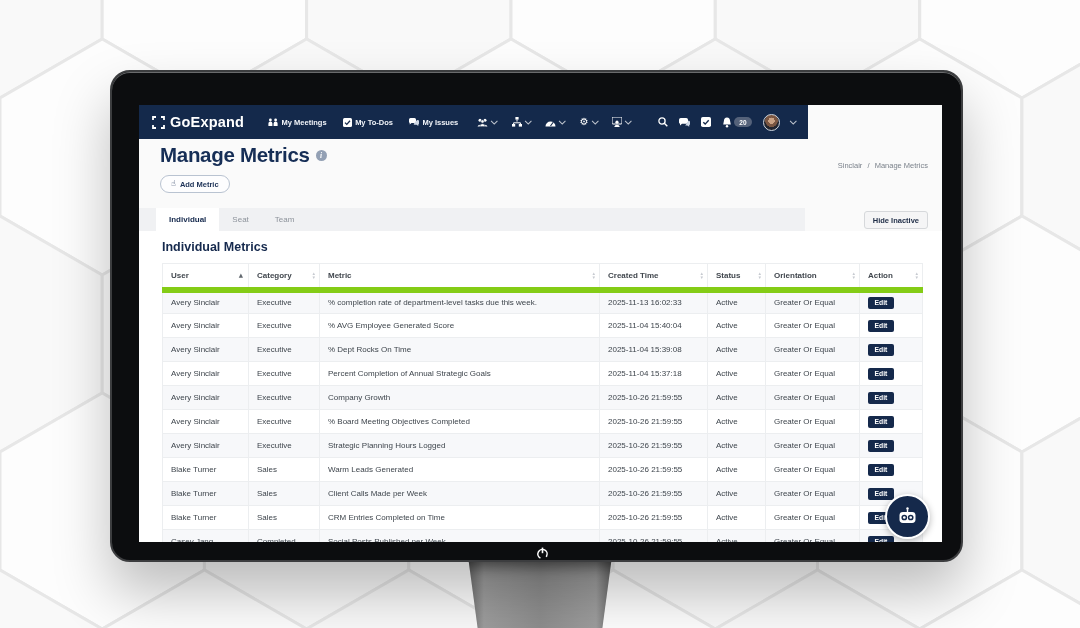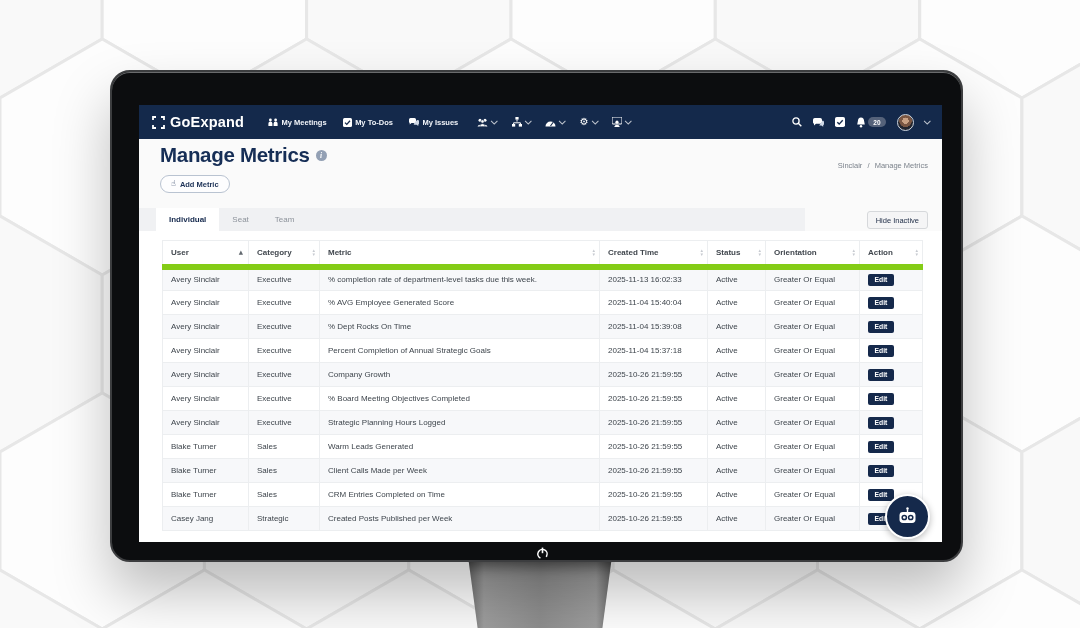--- a/index.html
+++ b/index.html
@@ -13,21 +13,21 @@
     background:linear-gradient(90deg,#595959 0%,#9d9d9d 14%,#8d8d8d 50%,#9d9d9d 86%,#525252 100%);
     box-shadow:inset 0 16px 14px -8px rgba(0,0,0,.5); }
   .monitor { position:absolute; left:110px; top:70px; width:853px; height:492px;
     background:#0c0d0f; border-radius:20px; border:2px solid #3c3d3f;
     box-shadow:inset 0 1px 0 #6a6b6d, 0 30px 55px rgba(0,0,0,.25); }
   .power-btn { position:absolute; left:424px; top:475px; width:13px; height:13px; }
   .screen { position:absolute; left:27px; top:33px; width:803px; height:437px;
     background:#fafafa; overflow:hidden; }
 
   
-  .navbar { position:absolute; left:0; top:0; width:803px; height:34px; background:#14294b;
+  .navbar { position:absolute; left:0; top:0; width:669px; height:34px; background:#14294b;
     display:flex; align-items:center; padding:0 13px; color:#fff; }
   .logo { display:flex; align-items:center; gap:5px; cursor:pointer; }
   .logo-text { font-size:14.5px; font-weight:800; letter-spacing:.2px; }
   .nav-menu { display:flex; align-items:center; gap:16px; margin-left:24px; }
   .nav-item { display:flex; align-items:flex-end; gap:3.5px; font-size:7.5px; font-weight:700;
     color:#f2f5fa; cursor:pointer; white-space:nowrap; }
   .nav-drops { display:flex; align-items:center; gap:15px; margin-left:19px; }
   .nav-drop { display:flex; align-items:center; gap:4px; cursor:pointer; }
   .chev { width:4.5px; height:4.5px; border-right:1.2px solid rgba(255,255,255,.72);
     border-bottom:1.2px solid rgba(255,255,255,.72); transform:rotate(45deg) translate(-1px,-1px); }
@@ -55,21 +55,21 @@
   .breadcrumb .bc-sep { margin:0 3px; }
 
   
   .tabstrip { position:absolute; left:0; top:103px; width:666px; height:23px; background:#f0f1f3;
     display:flex; align-items:stretch; padding-left:17px; }
   .tab { padding:0 13px; font-size:8px; color:#8d939b; display:flex; align-items:center;
     cursor:pointer; }
   .tab.active { background:#fff; color:#15294d; font-weight:700; }
   .hide-inactive { position:absolute; right:14px; top:106px; background:#f5f5f6;
     border:1px solid #d6d8db; border-radius:3px; padding:3.5px 8px; font-size:7.5px;
-    font-weight:400; color:#1d2b45; cursor:pointer; font-family:"Liberation Sans", sans-serif; }
+    font-weight:700; color:#1d2b45; cursor:pointer; font-family:"Liberation Sans", sans-serif; }
 
   
   .panel { position:absolute; left:0; top:126px; width:803px; height:311px; background:#fff;
     overflow:hidden; }
   .section-title { margin:9px 0 0 23px; font-size:12.5px; font-weight:700; color:#15294d; }
   table.metrics { margin:9px 20px 0 23px; width:760px; border-collapse:collapse;
     table-layout:fixed; }
   table.metrics th, table.metrics td { border:1px solid #eceef0; font-size:8px;
     color:#3e454c; padding:0 0 0 8px; height:24px; overflow:hidden; white-space:nowrap;
     text-align:left; font-weight:400; }
@@ -278,20 +278,21 @@
     </div>
 
     <div class="tabstrip">
       <div class="tab active">Individual</div>
       <div class="tab">Seat</div>
       <div class="tab">Team</div>
     </div>
     <button class="hide-inactive">Hide Inactive</button>
 
     <div class="panel">
+      <h2 class="section-title">Individual Metrics</h2>
       <table class="metrics">
         <colgroup>
           <col style="width:86px">
             <col style="width:71px">
             <col style="width:280px">
           <col style="width:108px">
             <col style="width:58px">
             <col style="width:94px">
             <col style="width:63px">
         </colgroup>
@@ -431,22 +432,22 @@
               <td class="cell-user">Blake Turner</td>
               <td class="cell-category">Sales</td>
               <td class="cell-metric">CRM Entries Completed on Time</td>
               <td class="cell-created">2025-10-26 21:59:55</td>
               <td class="cell-status">Active</td>
               <td class="cell-orientation">Greater Or Equal</td>
               <td><button class="edit-btn">Edit</button></td>
             </tr>
             <tr>
               <td class="cell-user">Casey Jang</td>
-              <td class="cell-category">Strategic</td>
-              <td class="cell-metric">Created Posts Published per Week</td>
+              <td class="cell-category">Completed</td>
+              <td class="cell-metric">Social Posts Published per Week</td>
               <td class="cell-created">2025-10-26 21:59:55</td>
               <td class="cell-status">Active</td>
               <td class="cell-orientation">Greater Or Equal</td>
               <td><button class="edit-btn">Edit</button></td>
             </tr>
           </tbody>
       </table>
     </div>
 
     <div class="fab">

